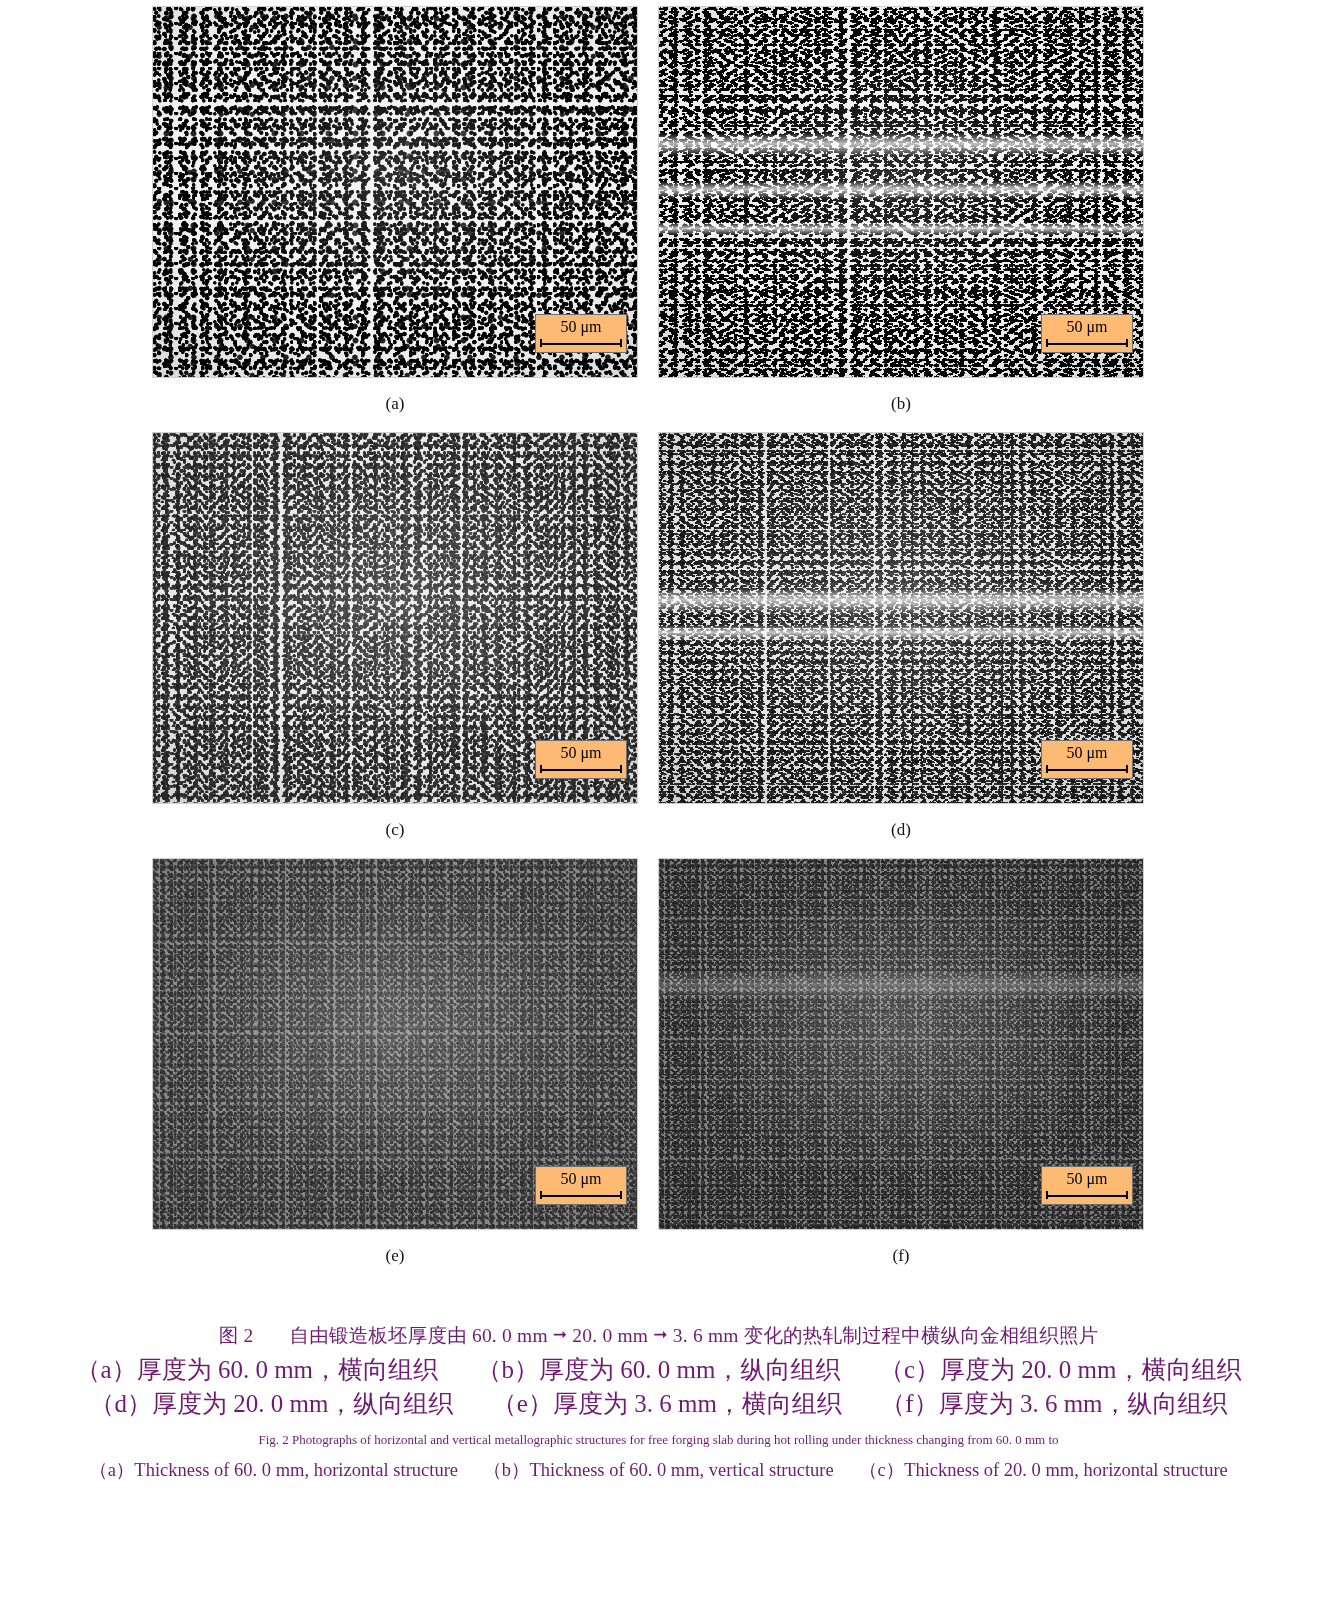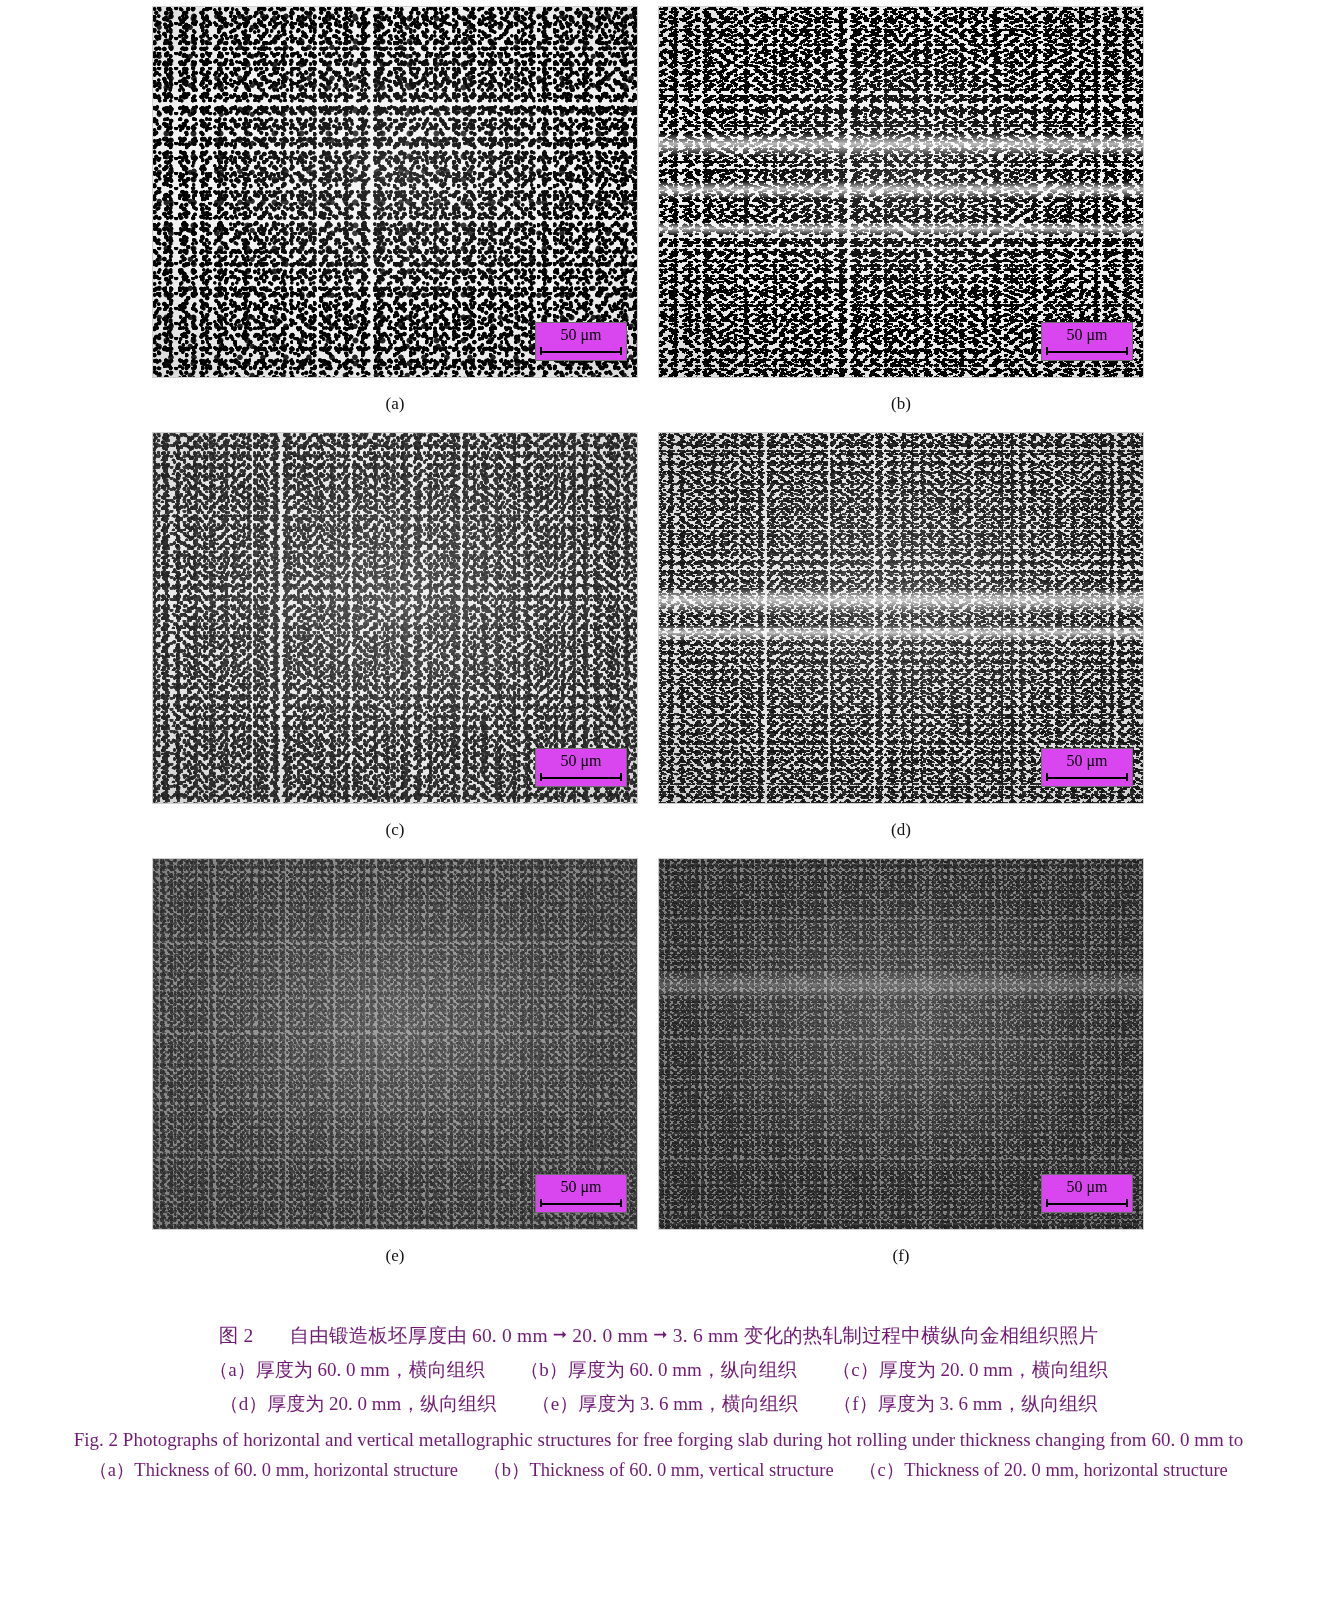--- a/index.html
+++ b/index.html
@@ -206,23 +206,23 @@
     inset: 0;
     background:
       radial-gradient(ellipse 75% 70% at 50% 45%, rgba(255,255,255,.18) 0%, rgba(0,0,0,0) 60%, rgba(0,0,0,.10) 100%);
     pointer-events: none;
   }
 
   
   .scalebar {
     position: absolute;
     right: 10px;
-    bottom: 16px;
+    bottom: 24px;
     width: 92px;
-    background: #d946ef;
+    background: #fdba74;
     border: 1px solid #6d6d6d;
     padding: 3px 4px 5px 4px;
     box-sizing: border-box;
     text-align: center;
   }
   .scalebar .sb-label {
     font-family: "Liberation Serif", serif;
     font-size: 16px;
     line-height: 17px;
     color: #000;
@@ -262,25 +262,25 @@
     text-align: center;
     font-family: "Liberation Serif", serif;
     color: #701a75;
   }
   .cap-cn-title {
     font-size: 19.5px;
     line-height: 34px;
     letter-spacing: .2px;
   }
   .cap-cn-sub {
-    font-size: 19px;
+    font-size: 25px;
     line-height: 34px;
   }
   .cap-en-title {
-    font-size: 19px;
+    font-size: 13px;
     line-height: 29px;
     padding: 4px 22px 0 22px;
   }
   .cap-en-sub {
     font-size: 18.5px;
     line-height: 33px;
     padding: 0 6px;
   }
   .sp-wide { display: inline-block; width: 26px; }
   .sp-mid  { display: inline-block; width: 16px; }

